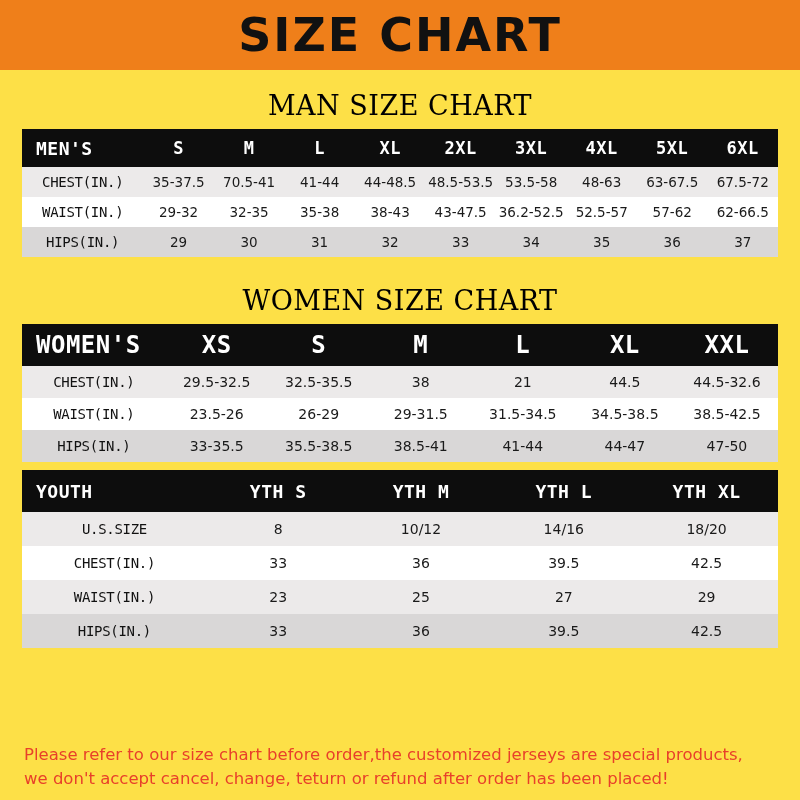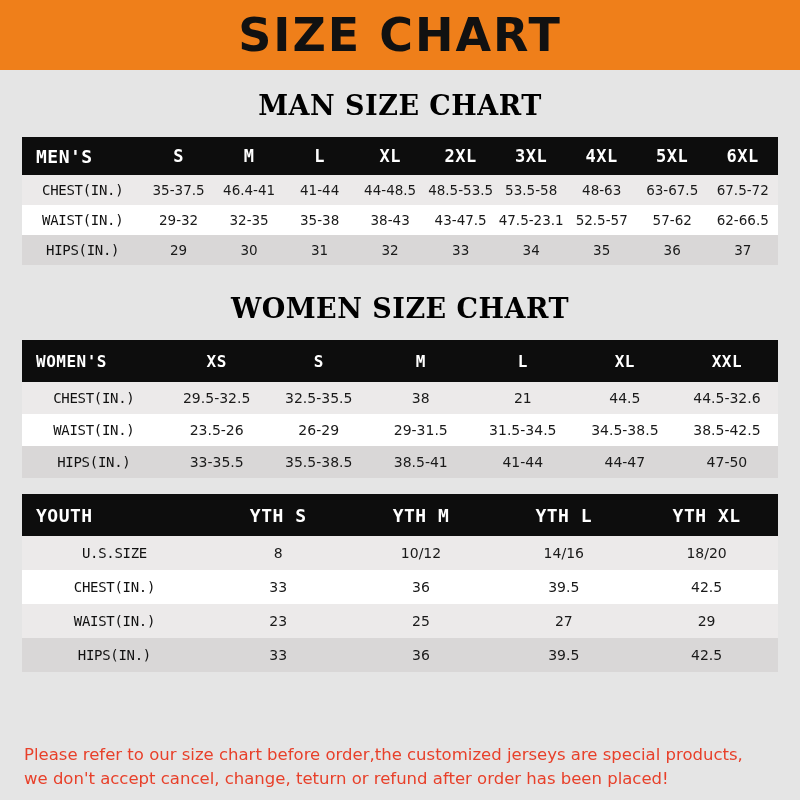--- a/index.html
+++ b/index.html
@@ -10,21 +10,21 @@
     width: 800px;
     height: 800px;
     background: #ffffff;
     font-family: "DejaVu Sans", sans-serif;
     overflow: hidden;
   }
   .page {
     position: relative;
     width: 800px;
     height: 800px;
-    background: #e5e5e5;
+    background: #fde047;
     box-sizing: border-box;
   }
   
   .banner {
     height: 70px;
     background: #ef7f1a;
     display: flex;
     align-items: center;
     justify-content: center;
   }
@@ -35,34 +35,34 @@
     letter-spacing: 2px;
     color: #111111;
     line-height: 1;
     margin: 0;
     text-align: center;
   }
   
   .section-title {
     text-align: center;
     font-family: "DejaVu Serif", serif;
-    font-weight: bold;
+    font-weight: normal;
     font-size: 27px;
     letter-spacing: 0.5px;
     color: #000000;
     margin: 4px;
   }
   .sec-man-title { margin-top: 20px; }
   .sec-women-title { margin-top: 28px; }
   .sec-youth-title { margin-top: 30px; }
 
   
   .tbl-wrap {
     padding: 0 22px;
-    margin-top: 16px;
+    margin-top: 8px;
   }
   table.size {
     width: 100%;
     border-collapse: collapse;
     table-layout: fixed;
   }
   table.size tr.head td {
     background: #0d0d0d;
     color: #ffffff;
     font-weight: bold;
@@ -91,21 +91,21 @@
     letter-spacing: -0.3px;
     color: #111111;
     text-align: center;
   }
   tr.band-light td { background: #eceaea; }
   tr.band-white td { background: #ffffff; }
   tr.band-gray  td { background: #d9d7d7; }
 
   
   .women table.size td { font-size: 14px; height: 30px; }
-  .women table.size tr.head td { font-size: 16px; height: 40px; }
+  .women table.size tr.head td { font-size: 24px; height: 40px; }
 
   
   .youth table.size td { font-size: 14px; height: 32px; }
   .youth table.size tr.head td { font-size: 18px; height: 40px; }
 
   
   .footer-note {
     position: absolute;
     left: 0; right: 13px;
     bottom: 8px;
@@ -152,37 +152,37 @@
         <td>XL</td>
         <td>2XL</td>
         <td>3XL</td>
         <td>4XL</td>
         <td>5XL</td>
         <td>6XL</td>
       </tr>
       <tr class="band-light">
         <td class="rowlabel">CHEST(IN.)</td>
         <td>35-37.5</td>
-        <td>46.4-41</td>
+        <td>70.5-41</td>
         <td>41-44</td>
         <td>44-48.5</td>
         <td>48.5-53.5</td>
         <td>53.5-58</td>
         <td>48-63</td>
         <td>63-67.5</td>
         <td>67.5-72</td>
       </tr>
       <tr class="band-white">
         <td class="rowlabel">WAIST(IN.)</td>
         <td>29-32</td>
         <td>32-35</td>
         <td>35-38</td>
         <td>38-43</td>
         <td>43-47.5</td>
-        <td>47.5-23.1</td>
+        <td>36.2-52.5</td>
         <td>52.5-57</td>
         <td>57-62</td>
         <td>62-66.5</td>
       </tr>
       <tr class="band-gray">
         <td class="rowlabel">HIPS(IN.)</td>
         <td>29</td>
         <td>30</td>
         <td>31</td>
         <td>32</td>

